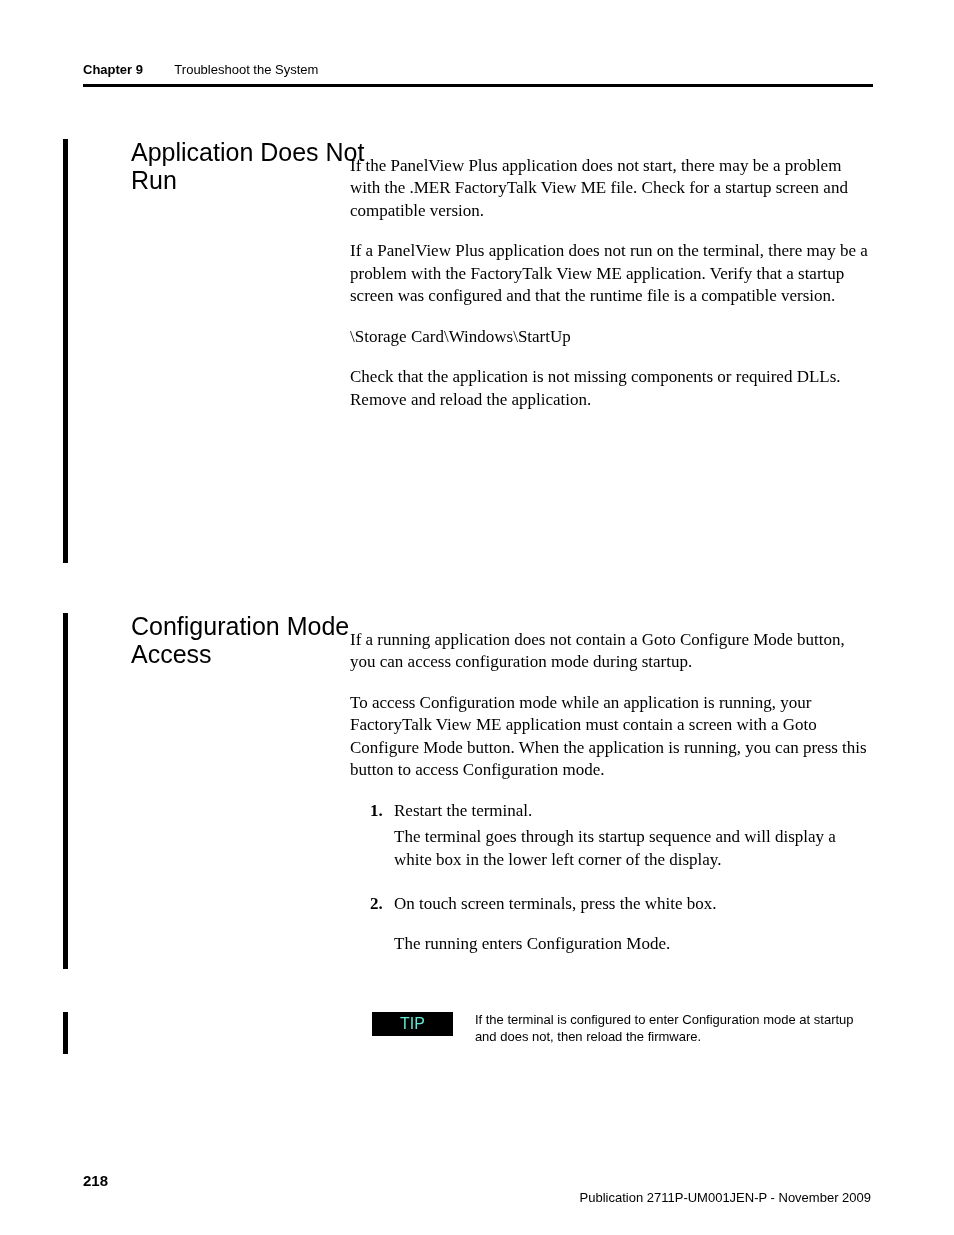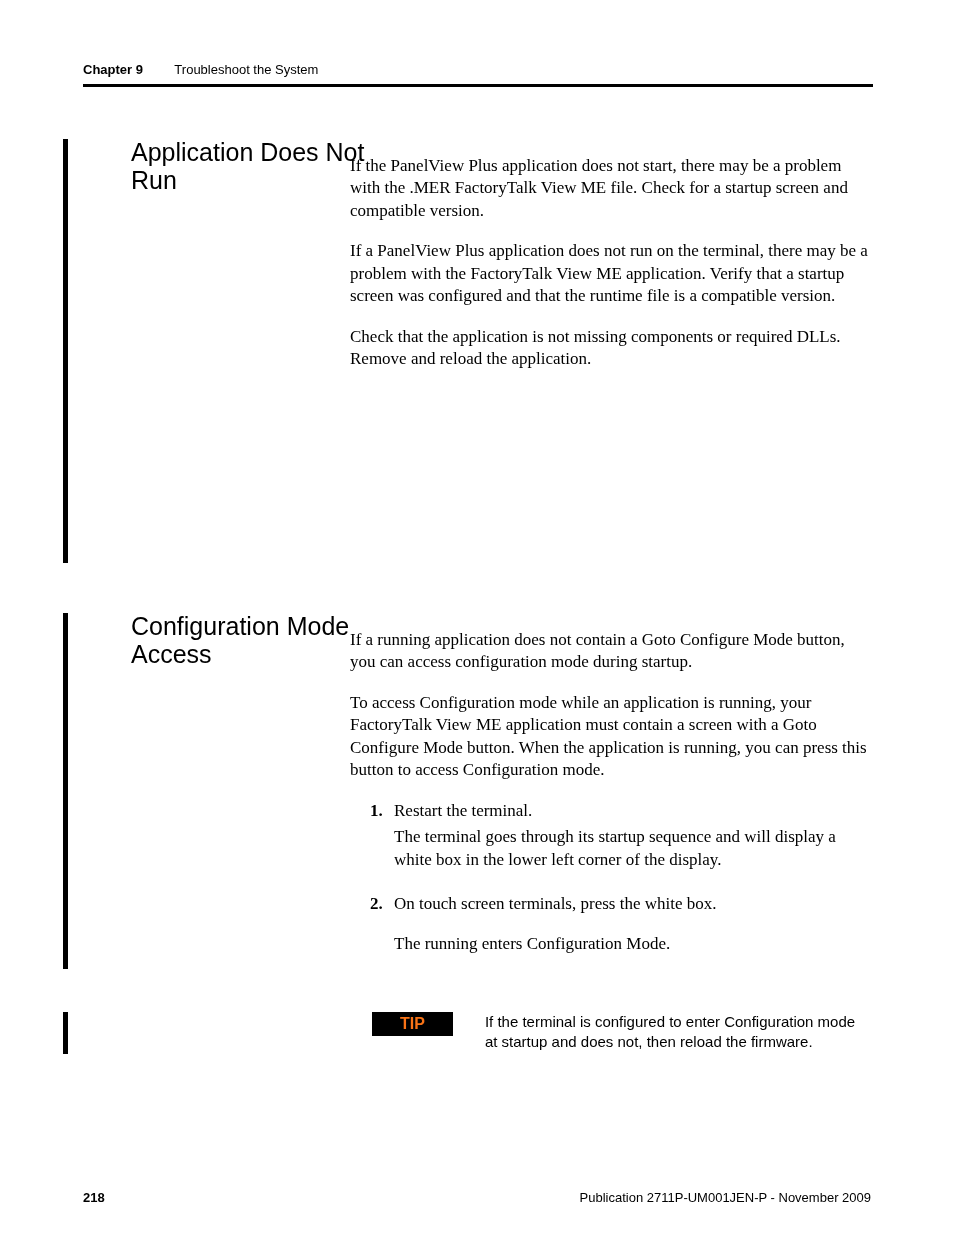--- a/index.html
+++ b/index.html
@@ -77,53 +77,53 @@
 
   
   .tip-wrap {
     position: absolute;
     left: 372px;
     width: 500px;
   }
   .tip-label {
     display: inline-block;
     background: #000;
-    color: #f97316;
+    color: #5eead4;
     font-family: "Arial Narrow", Arial, Helvetica, sans-serif;
     font-stretch: condensed;
-    font-weight: bold;
+    font-weight: normal;
     font-size: 16px;
     padding: 3px 28px;
     vertical-align: top;
   }
   .tip-text {
     display: inline-block;
     vertical-align: top;
     width: 380px;
-    margin-left: 28px;
+    margin-left: 18px;
     font-family: Arial, Helvetica, sans-serif;
-    font-size: 15px;
+    font-size: 13px;
     line-height: 1.3;
   }
 
   
   .revbar {
     position: absolute;
     left: 63px;
     width: 5px;
     background: #000;
   }
 
   .footer-left {
     position: absolute;
-    bottom: 30px;
+    bottom: 46px;
     left: 83px;
     font-family: Arial, Helvetica, sans-serif;
     font-weight: bold;
-    font-size: 13px;
+    font-size: 15px;
   }
   .footer-right {
     position: absolute;
     bottom: 30px;
     right: 83px;
     font-family: Arial, Helvetica, sans-serif;
     font-size: 13px;
   }
 </style>
 </head>
@@ -135,20 +135,21 @@
     <span class="chap">Chapter 9</span>
     <span>Troubleshoot the System</span>
   </div>
   <div class="rule-top"></div>
 
   <div class="col-left head1" style="top:139px;">Application Does Not Run</div>
 
   <div class="col-right body" style="top:139px;">
     <p>If the PanelView Plus application does not start, there may be a problem with the .MER FactoryTalk View ME file. Check for a startup screen and compatible version.</p>
     <p>If a PanelView Plus application does not run on the terminal, there may be a problem with the FactoryTalk View ME application. Verify that a startup screen was configured and that the runtime file is a compatible version.</p>
+    <p class="indent-path">\Storage Card\Windows\StartUp</p>
     <p>Check that the application is not missing components or required DLLs. Remove and reload the application.</p>
   </div>
 
   <div class="col-left head1" style="top:613px;">Configuration Mode Access</div>
 
   <div class="col-right body" style="top:613px;">
     <p>If a running application does not contain a Goto Configure Mode button, you can access configuration mode during startup.</p>
     <p>To access Configuration mode while an application is running, your FactoryTalk View ME application must contain a screen with a Goto Configure Mode button. When the application is running, you can press this button to access Configuration mode.</p>
 
     <div class="steps">

